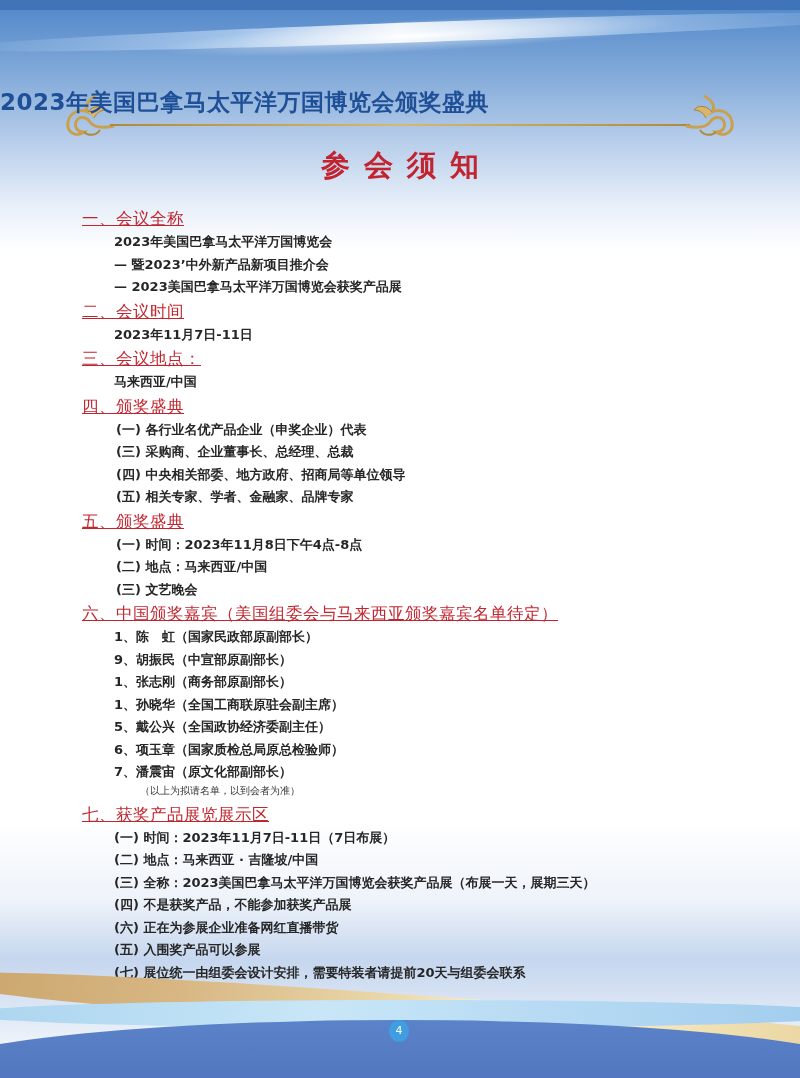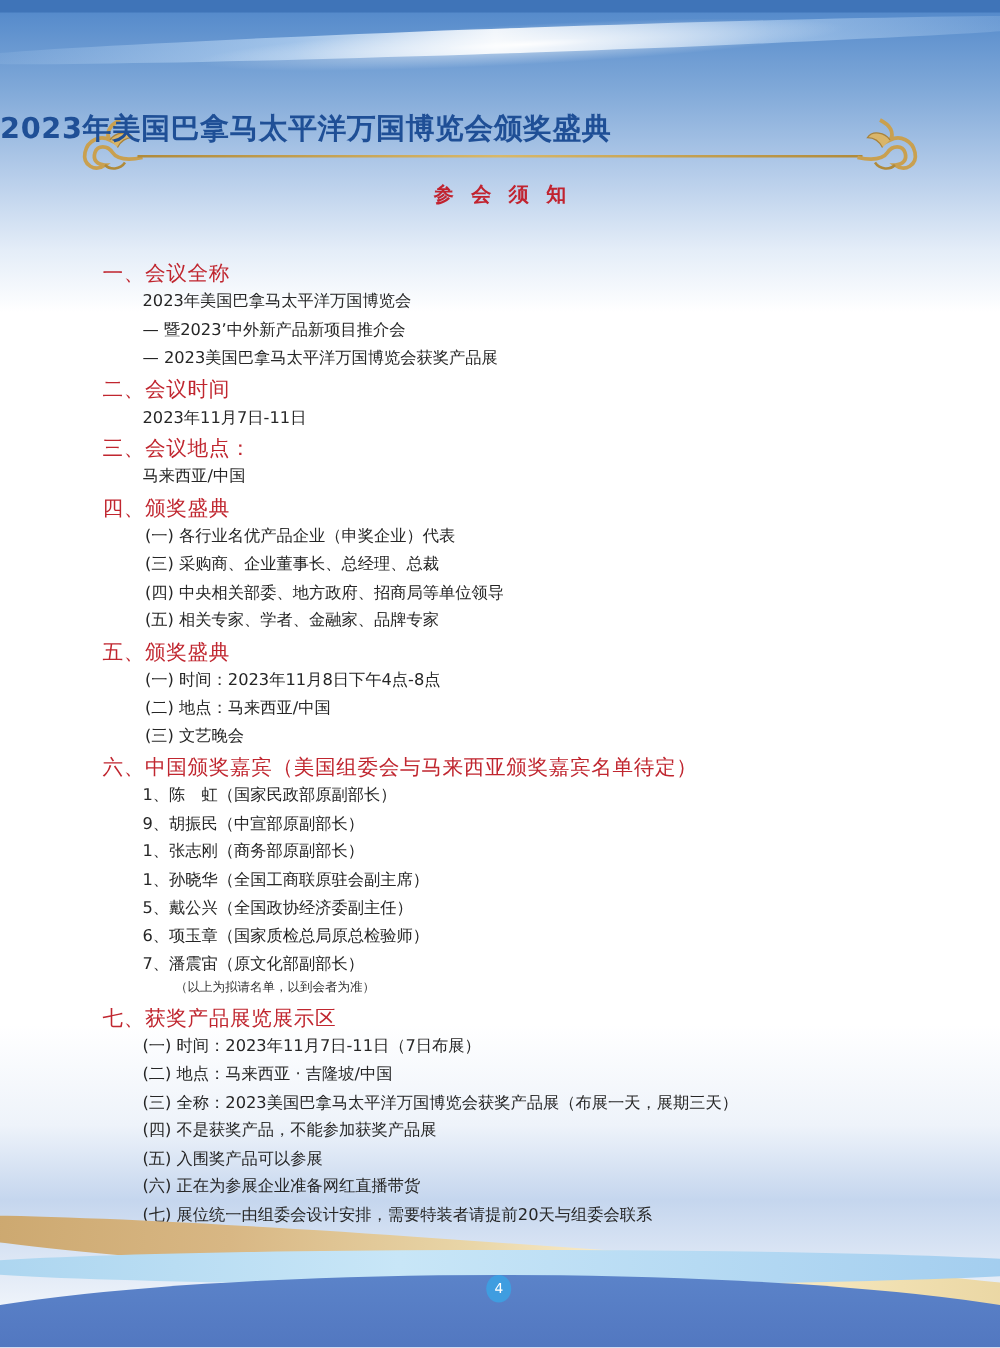--- a/index.html
+++ b/index.html
@@ -36,31 +36,31 @@
   }
   .ornament-line {
     position: absolute; left: 110px; top: 42px; width: 580px; height: 2px;
     background: linear-gradient(90deg, #b08a3a, #d8b86a 50%, #b08a3a);
   }
   .ornament { position: absolute; top: 10px; width: 60px; height: 48px; }
   .ornament.left { left: 58px; }
   .ornament.right { right: 58px; transform: scaleX(-1); }
   .sub-title {
     position: absolute; left: 0; top: 146px; width: 800px; text-align: center;
-    font-size: 16px; font-weight: bold; color: #c1232f; letter-spacing: 14px;
+    font-size: 29px; font-weight: bold; color: #c1232f; letter-spacing: 14px;
     padding-left: 14px; box-sizing: border-box;
   }
   .content { position: absolute; left: 82px; top: 206px; width: 700px; }
   .sec-head {
     font-size: 16.5px; color: #c0262f; height: 25px; line-height: 25px;
-    font-weight: normal; letter-spacing: 0.5px;
+    font-weight: normal; letter-spacing: 0.5px; text-decoration: underline;
   }
   .line {
     font-size: 13px; color: #262626; height: 22.5px; line-height: 22.5px;
-    padding-left: 32px; white-space: nowrap;
+    padding-left: 32px; white-space: nowrap; font-weight: bold;
   }
   .line.sub { padding-left: 34px; }
   .note {
     font-size: 10px; color: #333; height: 14px; line-height: 14px; padding-left: 58px;
   }
   .gap { height: 4px; }
   .bottom-gold {
     position: absolute; left: -60px; top: 962px; width: 980px; height: 34px;
     background: linear-gradient(90deg, #c9a46a 0%, #d8b784 25%, #e9d6a8 45%, #fff4d6 60%, #f0dfb0 80%, #e3cc94 100%);
     transform: rotate(4deg); transform-origin: left top;
@@ -140,22 +140,22 @@
     <div class="line">6、项玉章（国家质检总局原总检验师）</div>
     <div class="line">7、潘震宙（原文化部副部长）</div>
     <div class="note">（以上为拟请名单，以到会者为准）</div>
     <div class="gap"></div>
 
     <div class="sec-head">七、获奖产品展览展示区</div>
     <div class="line">(一) 时间：2023年11月7日-11日（7日布展）</div>
     <div class="line">(二) 地点：马来西亚 · 吉隆坡/中国</div>
     <div class="line">(三) 全称：2023美国巴拿马太平洋万国博览会获奖产品展（布展一天，展期三天）</div>
     <div class="line">(四) 不是获奖产品，不能参加获奖产品展</div>
+    <div class="line">(六) 正在为参展企业准备网红直播带货</div>
     <div class="line">(五) 入围奖产品可以参展</div>
-    <div class="line">(六) 正在为参展企业准备网红直播带货</div>
     <div class="line">(七) 展位统一由组委会设计安排，需要特装者请提前20天与组委会联系</div>
   </div>
 
   <div class="bottom-gold"></div>
   <div class="bottom-lightblue"></div>
   <div class="bottom-blue"></div>
   <div class="page-num">4</div>
 </div>
 
 </body></html>

